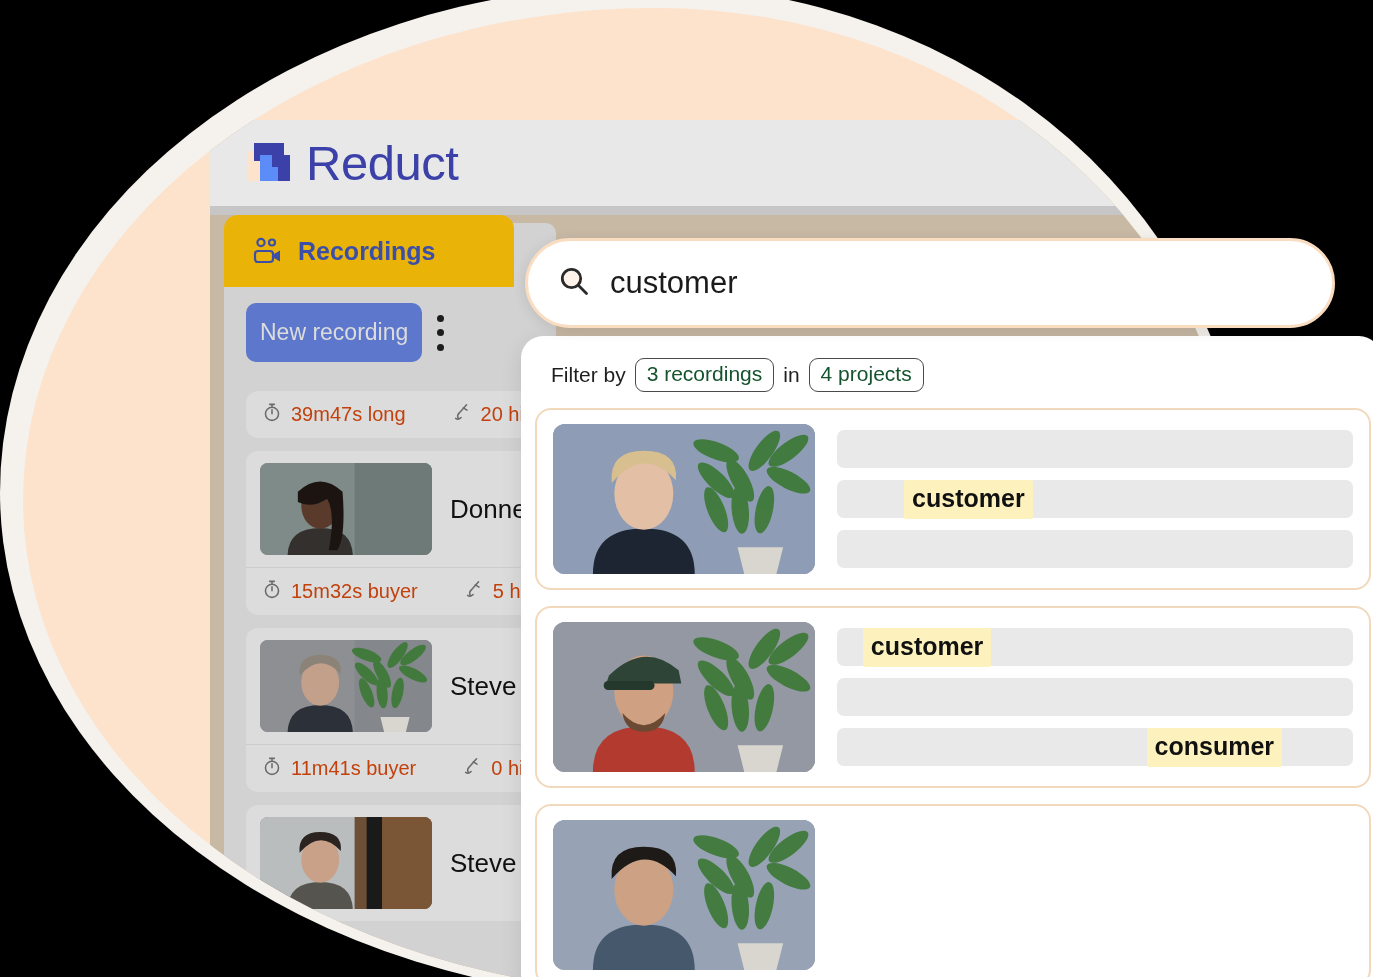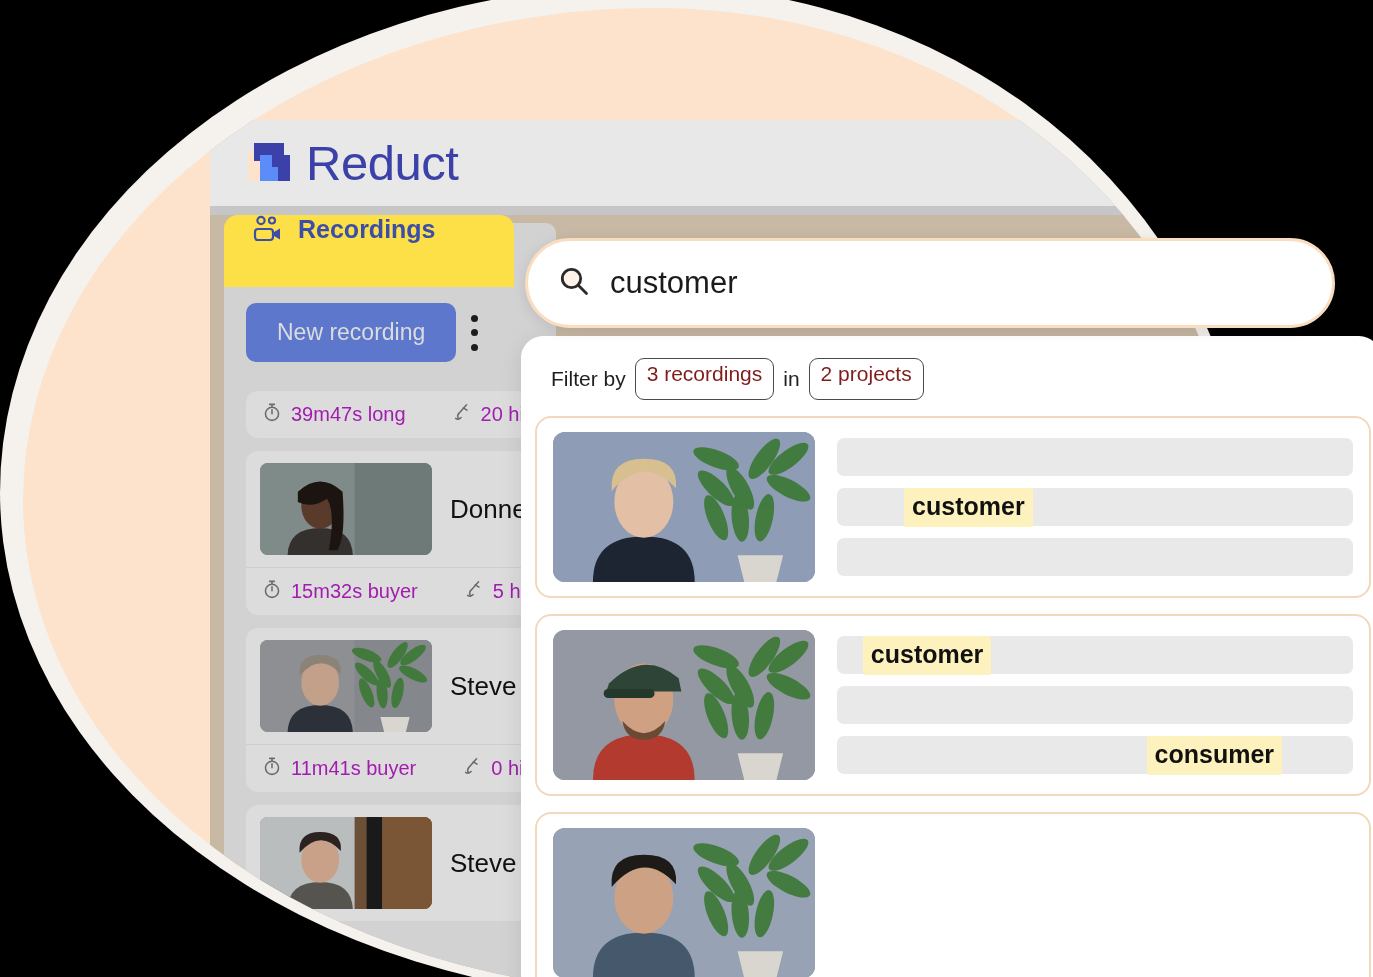--- a/index.html
+++ b/index.html
@@ -78,39 +78,39 @@
     position: absolute;
     left: 14px; top: 8px;
     width: 332px;
     bottom: -30px;
     background: #d2d2d2;
     border-radius: 10px 10px 0 0;
   }
   .tab-strip {
     position: absolute; left: 0; top: -8px;
     width: 290px; height: 72px;
-    background: #fde047;
+    background: #eab308;
     border-radius: 14px 14px 0 0;
-    display: flex; align-items: flex-start; gap: 12px;
+    display: flex; align-items: center; gap: 12px;
     padding-left: 28px;
   }
   .tab-label {
     font-size: 25px; font-weight: bold; color: #3b4fa8;
   }
   .tab-icon { width: 34px; height: 28px; flex: none; }
 
   .toolbar {
     position: absolute; left: 22px; top: 80px;
     display: flex; align-items: center; gap: 14px;
   }
   .btn-new {
     background: #5c77cc; color: #dcdcdc;
     border: none; border-radius: 10px;
     font-size: 23px; font-family: "Liberation Sans", sans-serif;
-    padding: 16px 31px; cursor: pointer;
+    padding: 16px 14px; cursor: pointer;
     white-space: nowrap;
   }
   .kebab { width: 8px; height: 36px; display: flex; flex-direction: column;
            justify-content: space-between; align-items: center; cursor: pointer; }
   .kebab i { width: 7px; height: 7px; border-radius: 50%; background: #1c1c1c; display:block; }
 
   
   .rec-list { position: absolute; left: 22px; top: 168px; right: 14px; bottom: 0; }
   .rec-card {
     background: #dcdcdc;
@@ -121,21 +121,21 @@
   .rec-main { display: flex; align-items: center; gap: 18px; padding: 12px 14px; min-height: 104px; }
   .rec-thumb {
     width: 172px; height: 92px; border-radius: 8px; flex: none;
     background: #8a8a8a; overflow: hidden; position: relative;
   }
   .rec-title { font-size: 26px; color: #111; white-space: nowrap; }
   .rec-meta {
     border-top: 1px solid #cdcdcd;
     display: flex; align-items: center; gap: 46px;
     padding: 11px 16px;
-    font-size: 20px; color: #a21caf;
+    font-size: 20px; color: #c2410c;
     white-space: nowrap;
   }
   .meta-item { display: flex; align-items: center; gap: 9px; }
   .rec-card.meta-only .rec-meta { border-top: none; }
 
   
   .search-bar {
     position: absolute;
     left: 525px; top: 238px;
     width: 810px; height: 90px;
@@ -162,21 +162,21 @@
     padding: 22px 0 0 0;
     overflow: hidden;
   }
   .filter-row {
     display: flex; align-items: center; gap: 9px;
     padding-left: 30px; margin-bottom: 16px;
     font-size: 21px; color: #1f1f1f; white-space: nowrap;
   }
   .chip {
     border: 1.6px solid #4a4a4a; border-radius: 9px;
-    padding: 3px 11px 13px; font-size: 21px; color: #7f1d1d;
+    padding: 3px 11px 5px; font-size: 21px; color: #14532d;
     cursor: pointer;
   }
 
   .result-card {
     margin: 0 0 16px 14px;
     border: 2px solid #f2d9bc;
     border-radius: 16px;
     background: #fff;
     display: flex; align-items: center; gap: 22px;
     padding: 14px 16px;
@@ -387,21 +387,21 @@
       </svg>
     </span>
     <span class="search-value" title="Search transcripts">customer</span>
   </div>
 
   <div class="results-panel">
     <div class="filter-row">
       <span>Filter by</span>
       <span class="chip">3 recordings</span>
       <span>in</span>
-      <span class="chip">2 projects</span>
+      <span class="chip">4 projects</span>
     </div>
     <div id="result-cards">
         <div class="result-card">
           <div class="result-thumb">
             <svg viewBox="0 0 100 56" class="thumb-svg" preserveAspectRatio="xMidYMid slice">
               <rect width="100" height="56" fill="#8e9cb5"></rect>
               <rect x="55" width="45" height="56" fill="#8e9cb5"></rect>
               <g fill="#3f7a3a" opacity="0.95">
                 <ellipse cx="62" cy="10" rx="3.2" ry="9" transform="rotate(-70 62 10)"></ellipse>
                 <ellipse cx="71" cy="21" rx="3.2" ry="9" transform="rotate(-29 71 21)"></ellipse>

